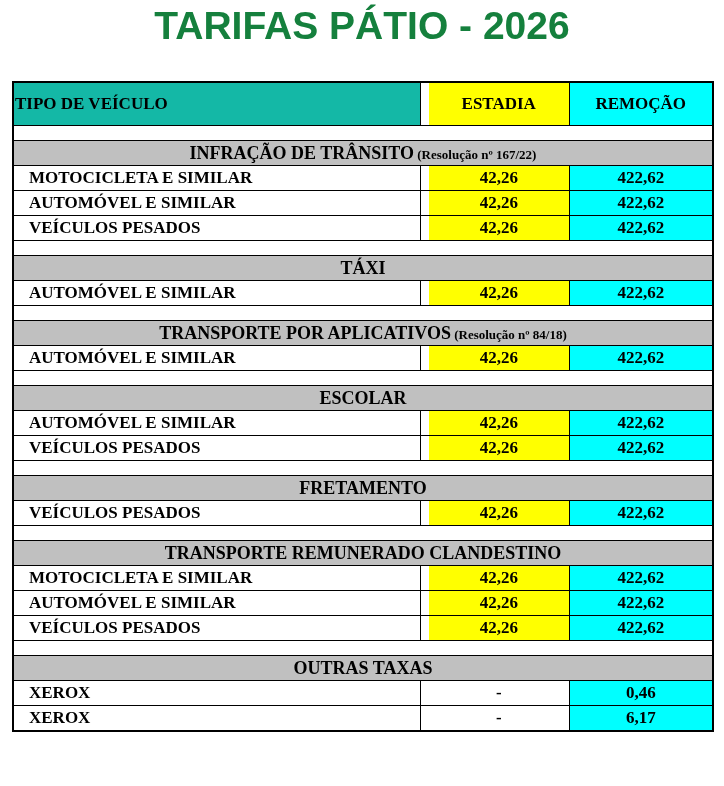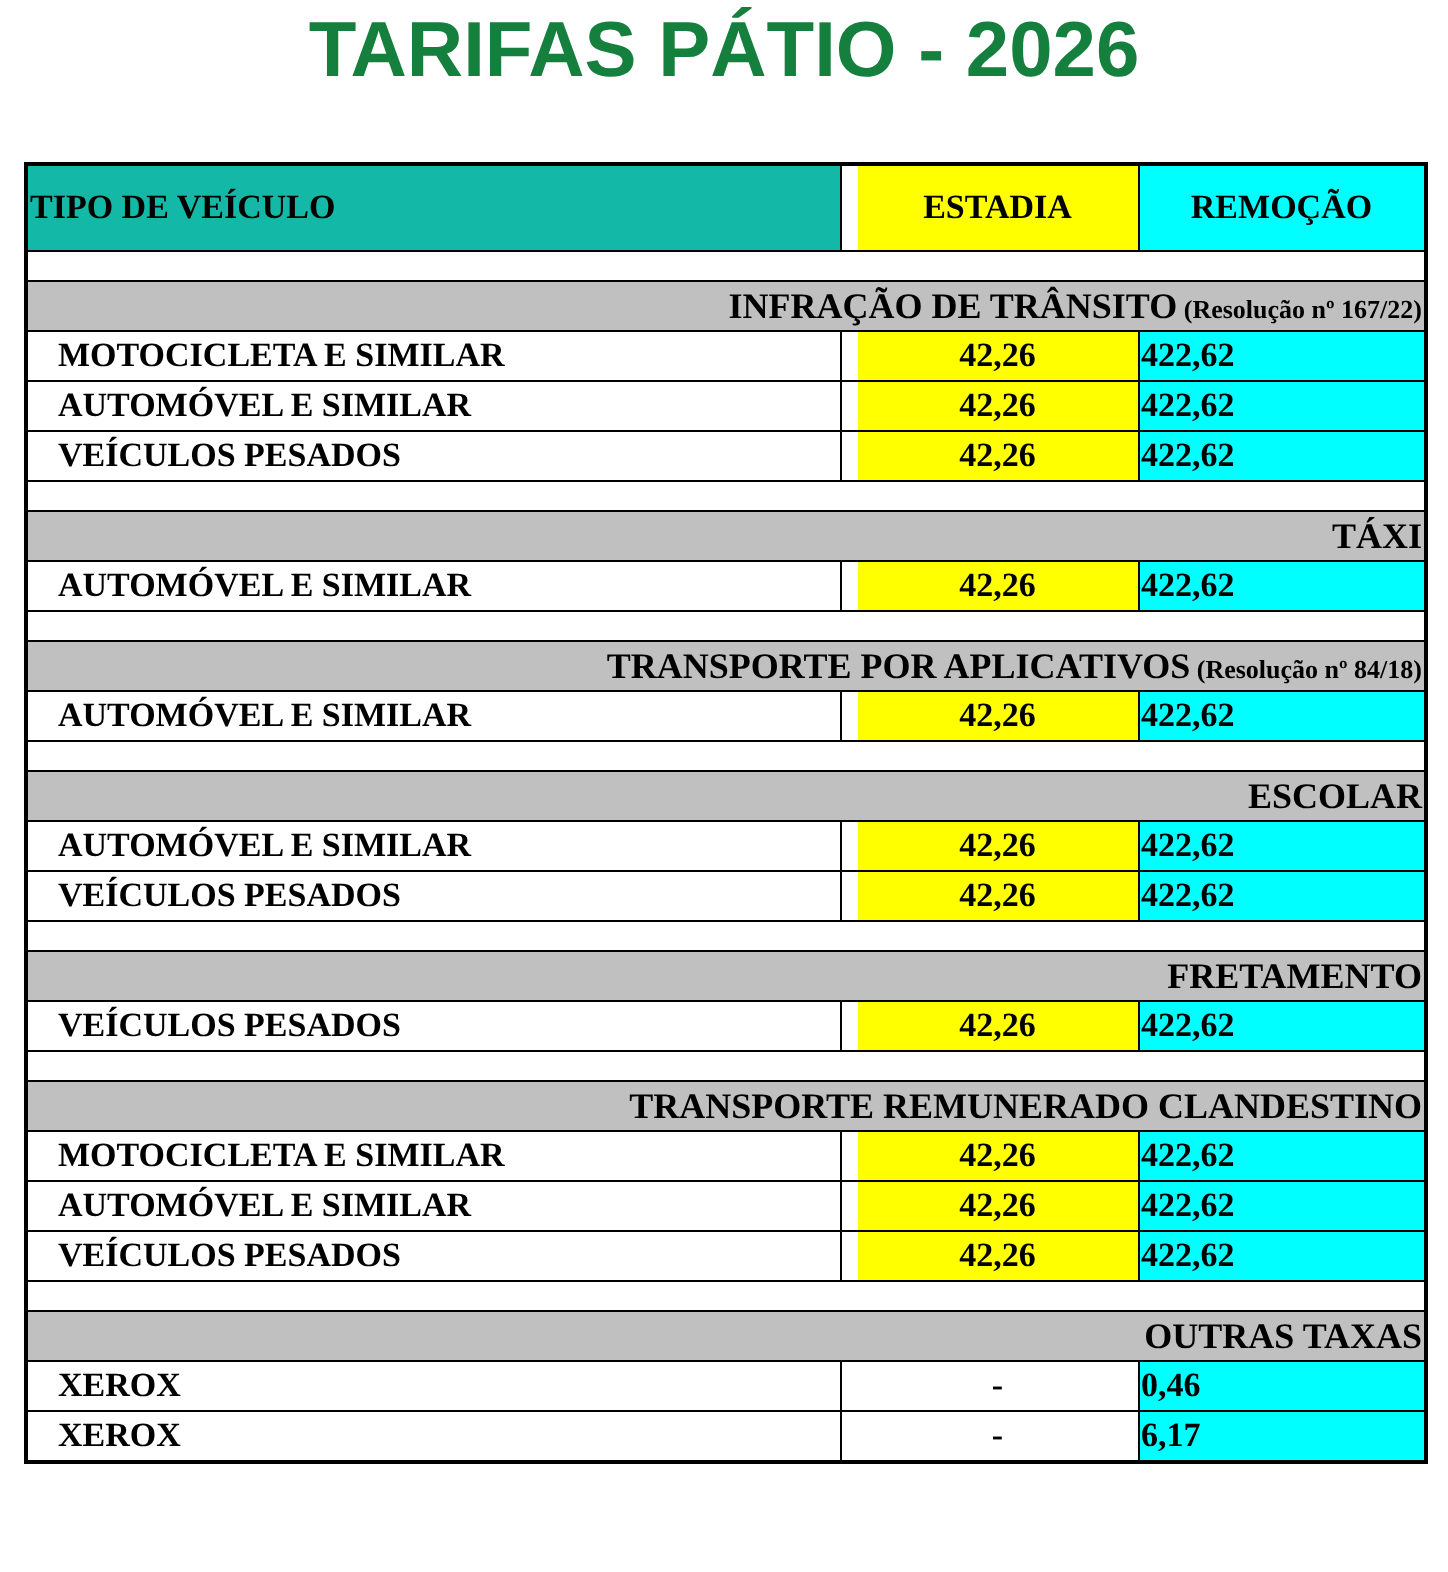--- a/index.html
+++ b/index.html
@@ -46,29 +46,29 @@
   }
   tr.head-row td{height:40px;}
   .tipo-head{text-align:left;background:#14b8a6;}
   .estadia-head{background:var(--estadia);text-align:center;border-left:none;}
   .remocao-head{background:var(--remocao);text-align:center;}
   .gap-cell{border-right:none;background:#FFFFFF;}
   tr.spacer-row td{height:12px;border-left:none;border-right:none;background:#FFFFFF;}
   tr.section-row td{
     height:22px;
     background:var(--section);
-    text-align:right;
+    text-align:center;
     font-size:18px;
   }
   tr.section-row .note{font-size:13px;}
   tr.data-row td{height:22px;}
   td.label-cell{padding-left:15px;text-align:left;background:#FFFFFF;}
   td.estadia-cell{background:var(--estadia);text-align:center;border-left:none;}
   td.estadia-empty{background:#FFFFFF;text-align:center;border-left:none;}
-  td.remocao-cell{background:var(--remocao);}
+  td.remocao-cell{background:var(--remocao);text-align:center;}
 </style>
 </head>
 <body>
 
 <h1 class="page-title">TARIFAS PÁTIO - 2026</h1>
 
 <div class="table-wrap">
   <table class="tariff">
     <colgroup>
       <col class="c-tipo">

